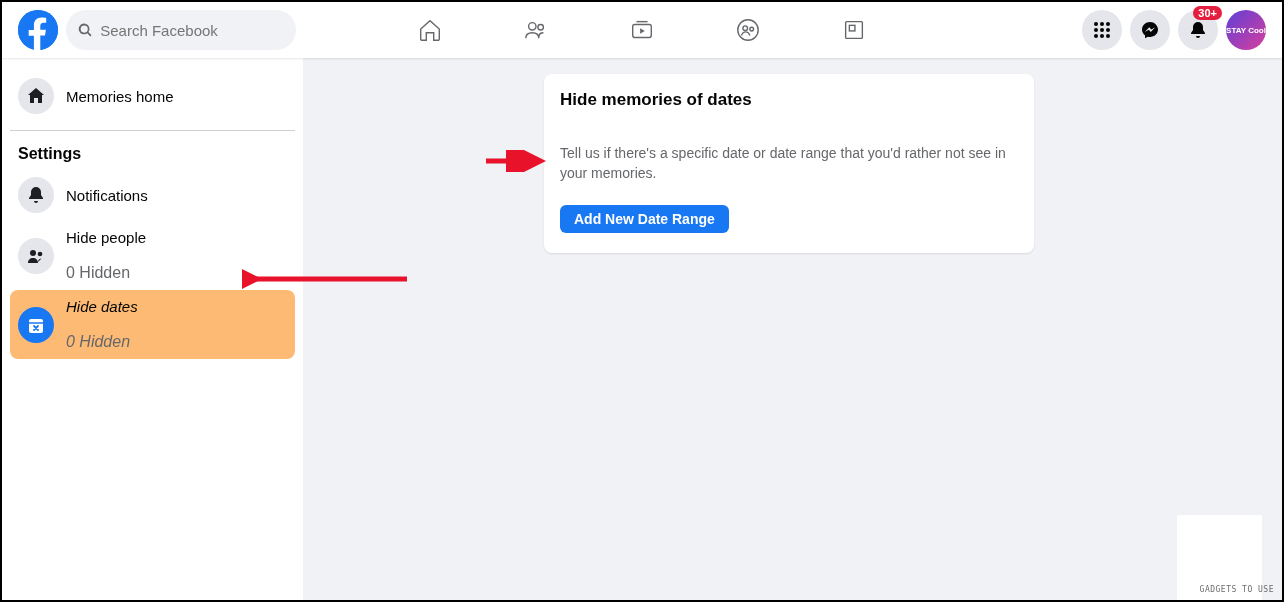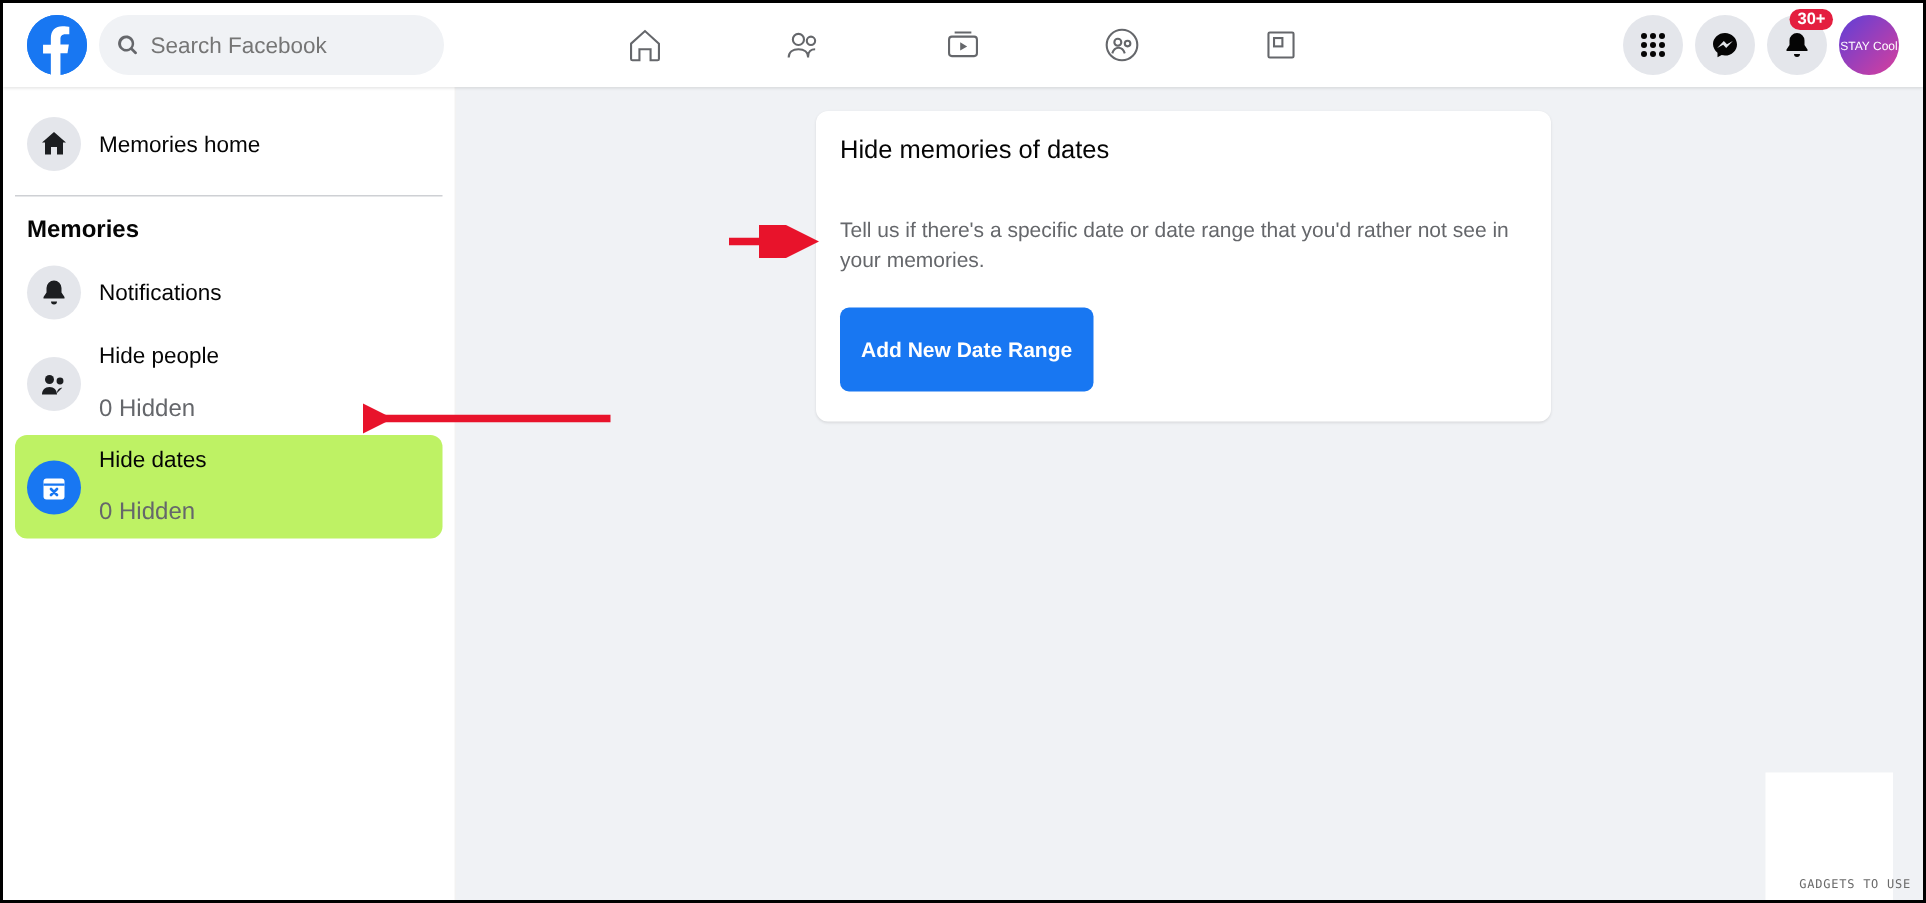--- a/index.html
+++ b/index.html
@@ -102,21 +102,21 @@
       font-weight: bold;
       padding: 1px 5px;
       border-radius: 10px;
     }
     .avatar {
       width: 40px;
       height: 40px;
       border-radius: 50%;
       background: linear-gradient(135deg, #5e3fd8, #d83f9c);
       display:flex; align-items:center; justify-content:center;
-      color:#fff; font-size:8px; font-weight:normal; text-align:right;
+      color:#fff; font-size:8px; font-weight:bold; text-align:right;
     }
     
     
     .content {
       display: flex;
       height: calc(100% - 56px);
     }
     
     
     .sidebar {
@@ -132,21 +132,21 @@
       color: #050505;
       padding: 4px 8px 12px;
     }
     .sidebar-item {
       display: flex;
       align-items: center;
       padding: 8px;
       border-radius: 8px;
       cursor: pointer;
     }
-    .sidebar-item.active { background: #bef264; }
+    .sidebar-item.active { background: #fdba74; font-style: italic; }
     .item-icon {
       width: 36px;
       height: 36px;
       background: #e4e6eb;
       border-radius: 50%;
       display: flex;
       align-items: center;
       justify-content: center;
       margin-right: 12px;
       flex-shrink: 0;
@@ -167,27 +167,27 @@
       position: relative;
     }
     .card {
       background: #fff;
       border-radius: 8px;
       box-shadow: 0 1px 2px rgba(0,0,0,0.1);
       width: 490px;
       margin-left: 224px;
       padding: 16px 16px 20px;
     }
-    .card-title { font-size: 17px; font-weight: 400; color: #050505; margin-bottom: 8px; }
+    .card-title { font-size: 17px; font-weight: 700; color: #050505; margin-bottom: 8px; }
     .card-desc { font-size: 14px; color: #65676b; margin-bottom: 22px; line-height:1.4;margin-top:34px; }
     .primary-btn {
       background: #1877f2;
       color: #fff;
       border: none;
-      padding: 20px 14px;
+      padding: 6px 14px;
       border-radius: 6px;
       font-size: 14px;
       font-weight: 600;
       cursor: pointer;
     }
     
     
     .arrow {
       position: absolute;
       pointer-events: none;
@@ -304,21 +304,21 @@
         <svg viewBox="0 0 20 20">
             <path d="M10 2L2 9h2v8h4v-5h4v5h4V9h2L10 2z"></path>
           </svg>
       </div>
       <div class="item-text">
           <div class="item-label">Memories home</div>
         </div>
     </div>
 
     <div class="divider"></div>
-    <div class="section-label">Memories</div>
+    <div class="section-label">Settings</div>
 
     <div class="sidebar-item">
       <div class="item-icon">
         <svg viewBox="0 0 20 20">
             <path d="M10 2a5 5 0 00-5 5v3l-2 3v1h14v-1l-2-3V7a5 5 0 00-5-5zm-2 14a2 2 0 004 0H8z"></path>
           </svg>
       </div>
       <div class="item-text">
           <div class="item-label">Notifications</div>
         </div>

